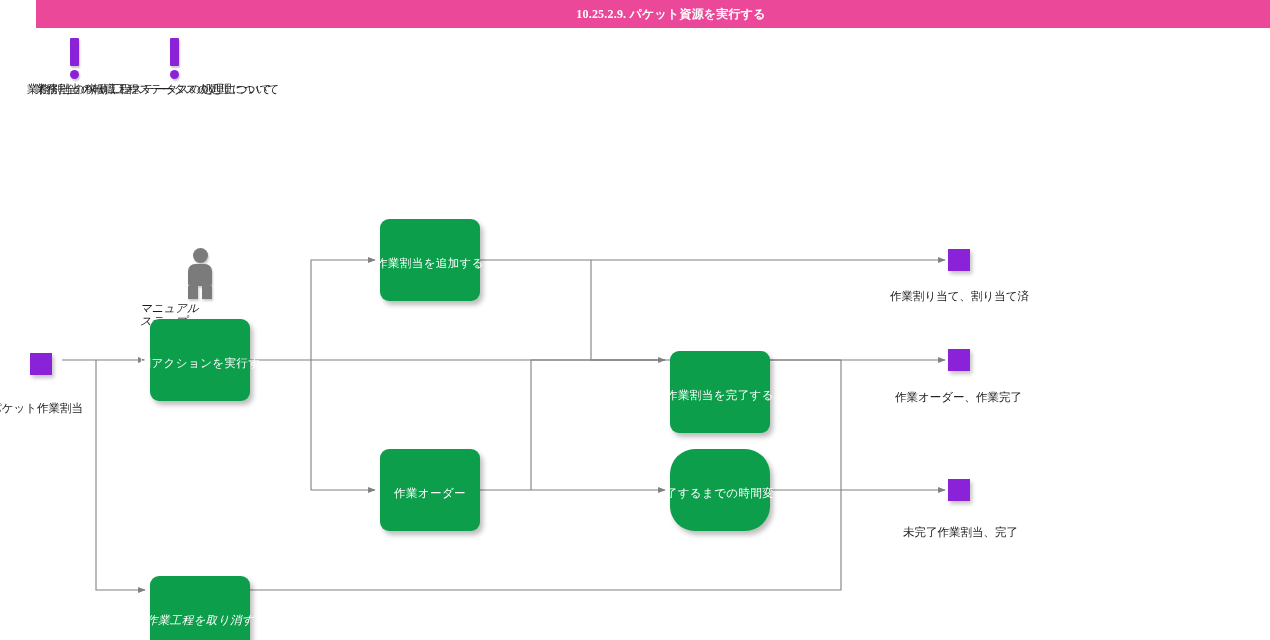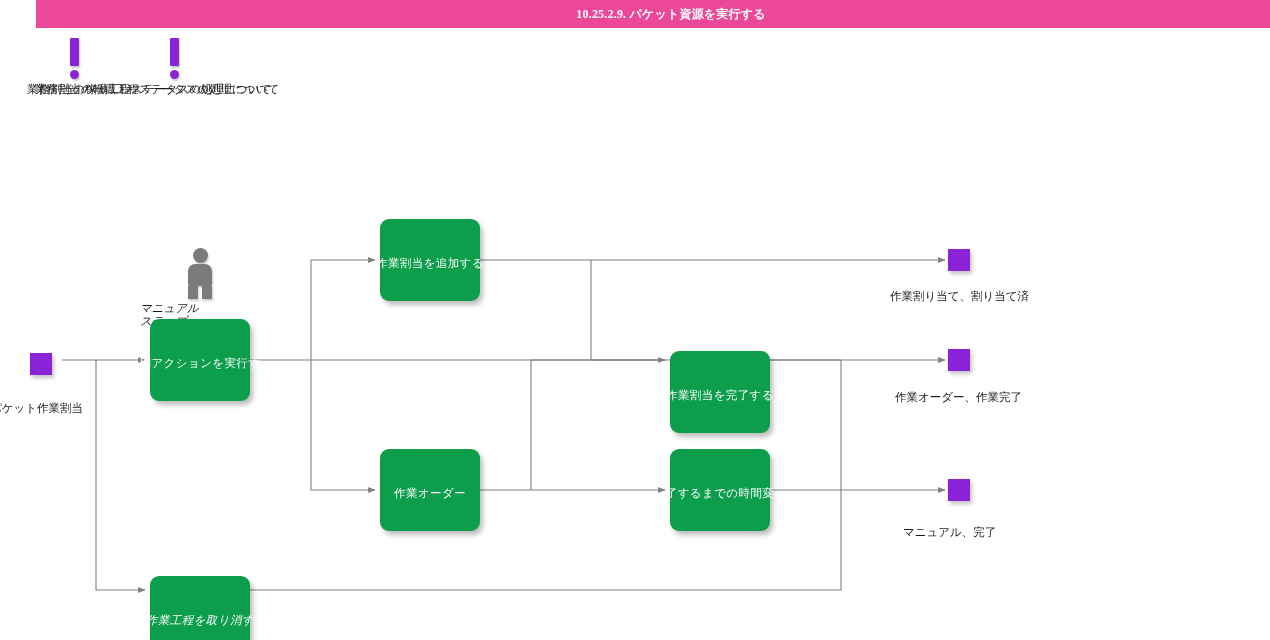--- a/index.html
+++ b/index.html
@@ -246,30 +246,30 @@
   </div>
 
   <div class="task" style="left:380px; top:421px;">
     <span class="task-label">作業オーダー</span>
   </div>
 
   <div class="task" style="left:670px; top:291px;margin-top:32px;">
     <span class="task-label">作業割当を完了する</span>
   </div>
 
-  <div class="task" style="left:670px; top:421px;">
+  <div class="task" style="left:670px; top:421px;border-radius:25px;">
     <span class="task-label">了するまでの時間変</span>
   </div>
 
   <div class="task" style="left:150px; top:548px;font-style:italic;">
     <span class="task-label">作業工程を取り消す</span>
   </div>
 
   <div class="event" style="left:948px; top:221px;"></div>
   <div class="event-label" style="left:890px; top:245px;">作業割り当て、割り当て済</div>
 
   <div class="event" style="left:948px; top:321px;"></div>
   <div class="event-label" style="left:895px; top:346px;text-align:center;">作業オーダー、作業完了</div>
 
   <div class="event" style="left:948px; top:451px;"></div>
-  <div class="event-label" style="left:903px; top:481px;">マニュアル、完了</div>
+  <div class="event-label" style="left:903px; top:481px;">未完了作業割当、完了</div>
 
 </div>
 
 </body></html>

